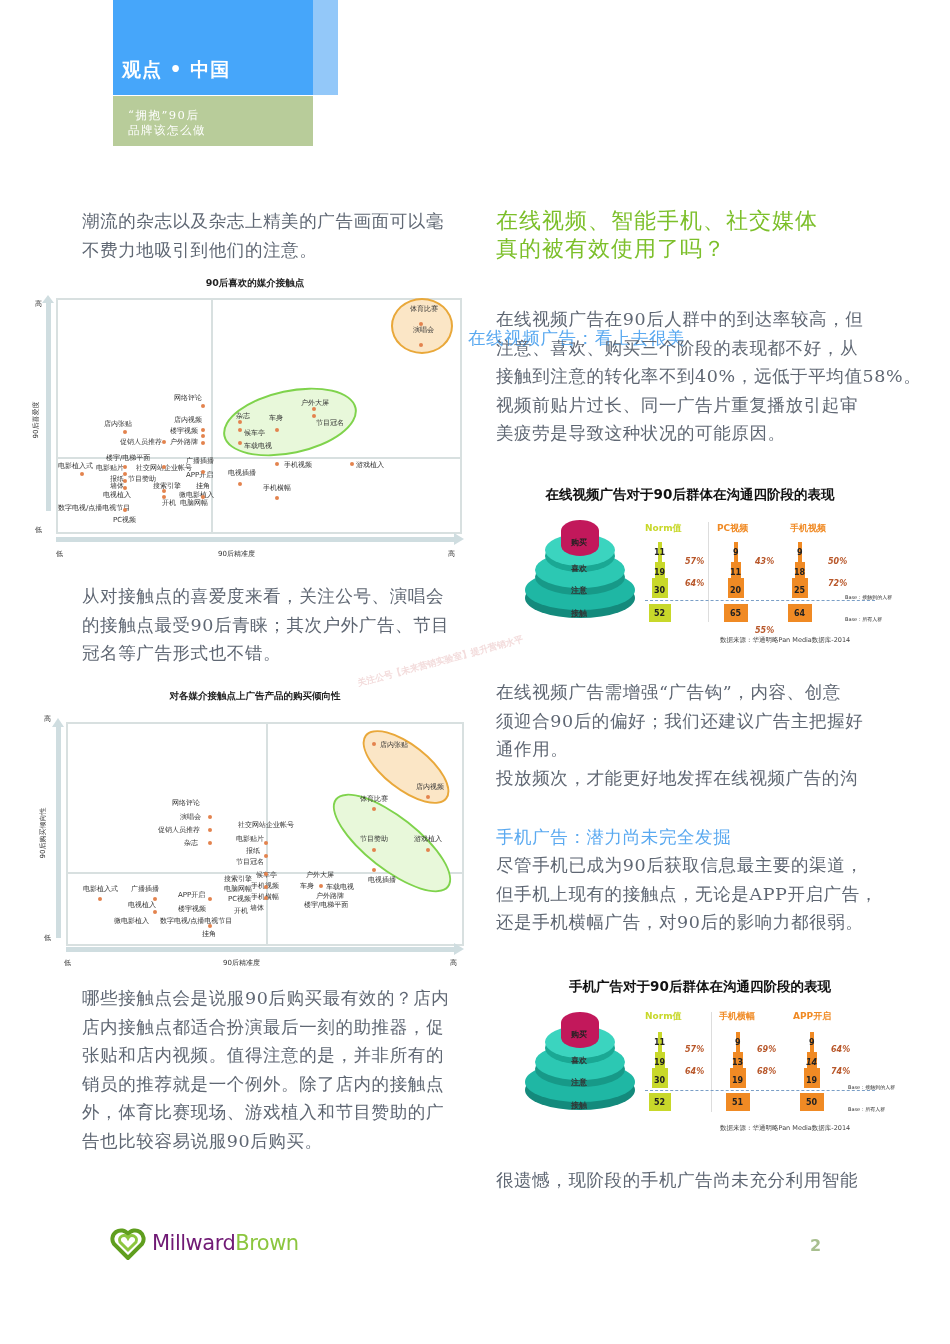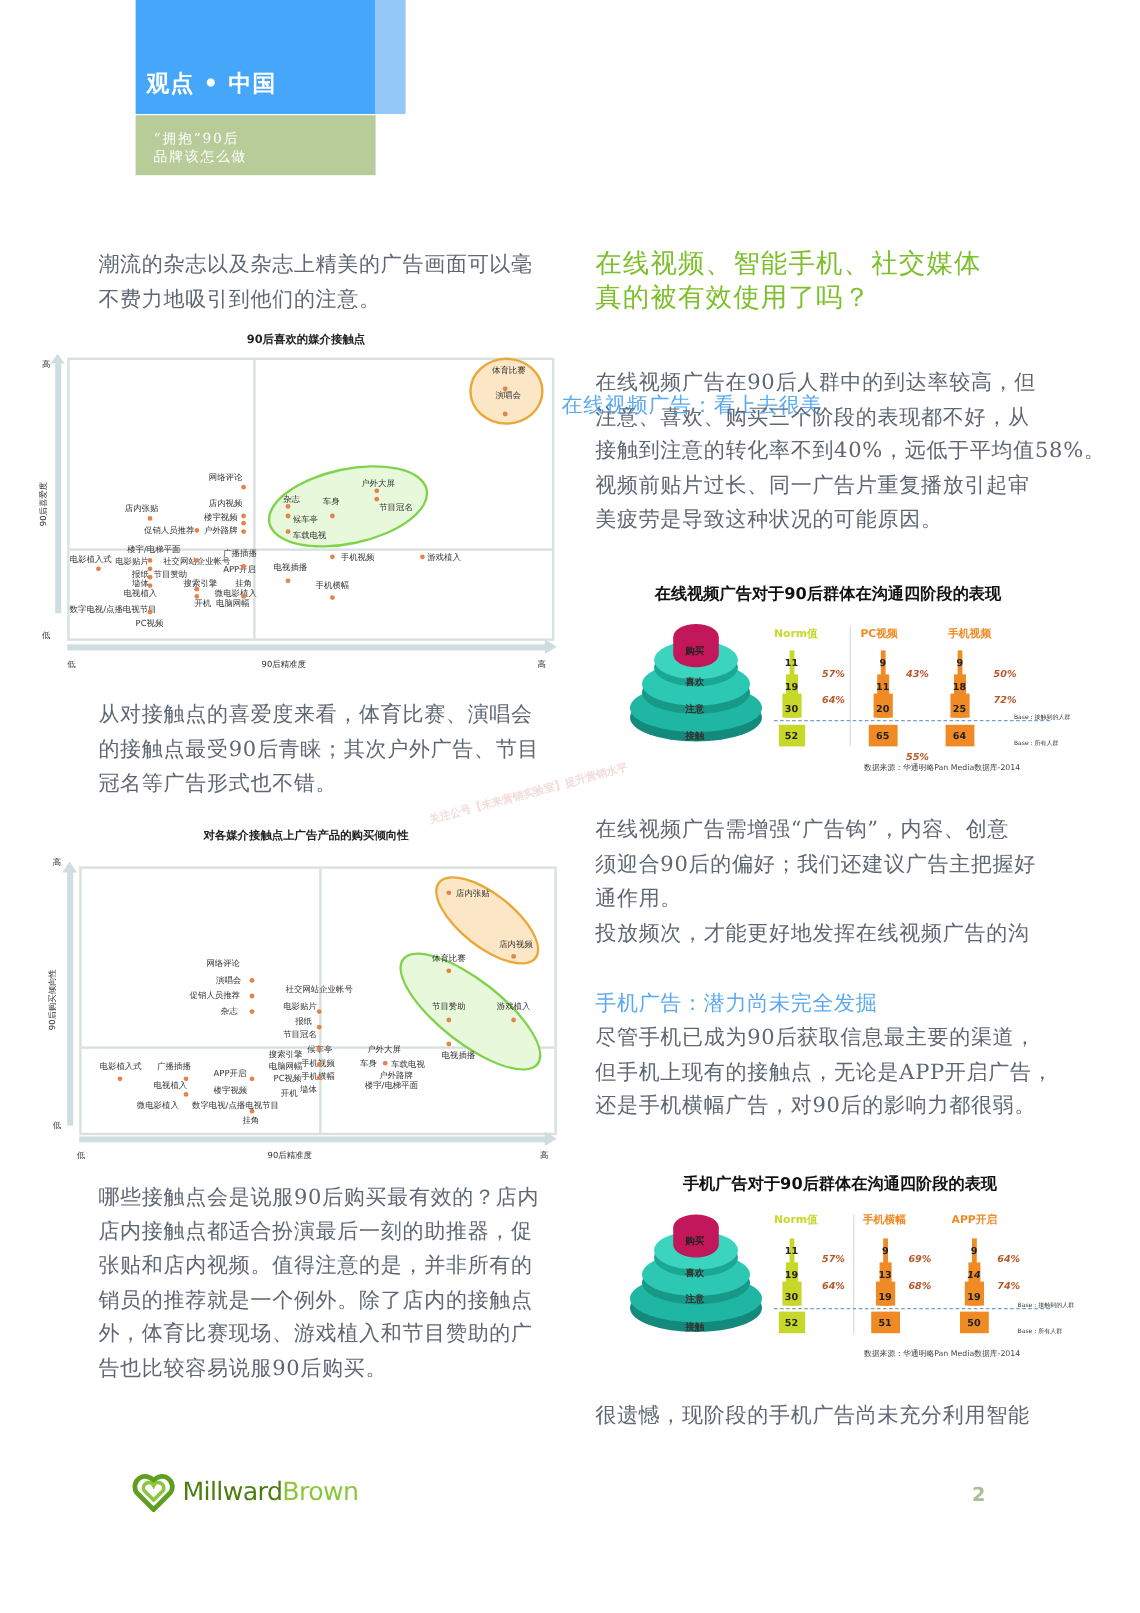--- a/index.html
+++ b/index.html
@@ -128,21 +128,21 @@
   </div>
 
   <div class="abs" style="left:16px;top:262px;width:400px;height:5px;background:#cfdde0;"></div>
   <div class="abs" style="left:414px;top:258px;width:0;height:0;border-top:6px solid transparent;border-bottom:6px solid transparent;border-left:10px solid #cfdde0;"></div>
   <div class="ax-lbl" style="left:16px;top:274px;">低</div>
   <div class="ax-lbl" style="left:178px;top:274px;">90后精准度</div>
   <div class="ax-lbl" style="left:408px;top:274px;">高</div>
 </div>
 
 <div class="abs para" style="left:82px;top:582px;width:390px;">
-  <div>从对接触点的喜爱度来看，体育比赛、演唱会</div>
+  <div>从对接触点的喜爱度来看，关注公号、演唱会</div>
   <div>的接触点最受90后青睐；其次户外广告、节目</div>
   <div>冠名等广告形式也不错。</div>
 </div>
 
 <div class="abs" style="left:40px;top:688px;width:430px;height:285px;">
   <div class="chart-title" style="position:absolute;left:0;top:2px;width:430px;">对各媒介接触点上广告产品的购买倾向性</div>
   <div class="abs" style="left:16px;top:38px;width:5px;height:212px;background:#cfdde0;"></div>
   <div class="abs" style="left:12px;top:30px;width:0;height:0;border-left:6px solid transparent;border-right:6px solid transparent;border-bottom:9px solid #cfdde0;"></div>
   <div class="ax-lbl" style="left:4px;top:26px;">高</div>
   <div class="ax-lbl" style="left:4px;top:245px;">低</div>
@@ -363,15 +363,15 @@
 
 <div class="abs para" style="left:496px;top:1166px;width:430px;">很遗憾，现阶段的手机广告尚未充分利用智能</div>
 
 <div class="abs" style="left:110px;top:1228px;width:36px;height:32px;">
   <svg width="36" height="32" viewBox="0 0 36 32">
     <path d="M18 30 L4 16 A7 7 0 0 1 18 6 A7 7 0 0 1 32 16 Z" fill="none" stroke="#5f9e1e" stroke-width="4"></path>
     <path d="M18 22 L10 14 A4 4 0 0 1 18 10 A4 4 0 0 1 26 14 Z" fill="none" stroke="#8cc63f" stroke-width="3"></path>
   </svg>
 </div>
 <div class="abs logo-text">
-  <span style="color:#4d7c0f;">Millward</span><span style="color:#8cc63f;">Brown</span>
+  <span style="color:#701a75;">Millward</span><span style="color:#8cc63f;">Brown</span>
 </div>
 <div class="abs page-num">2</div>
 
 </body></html>

